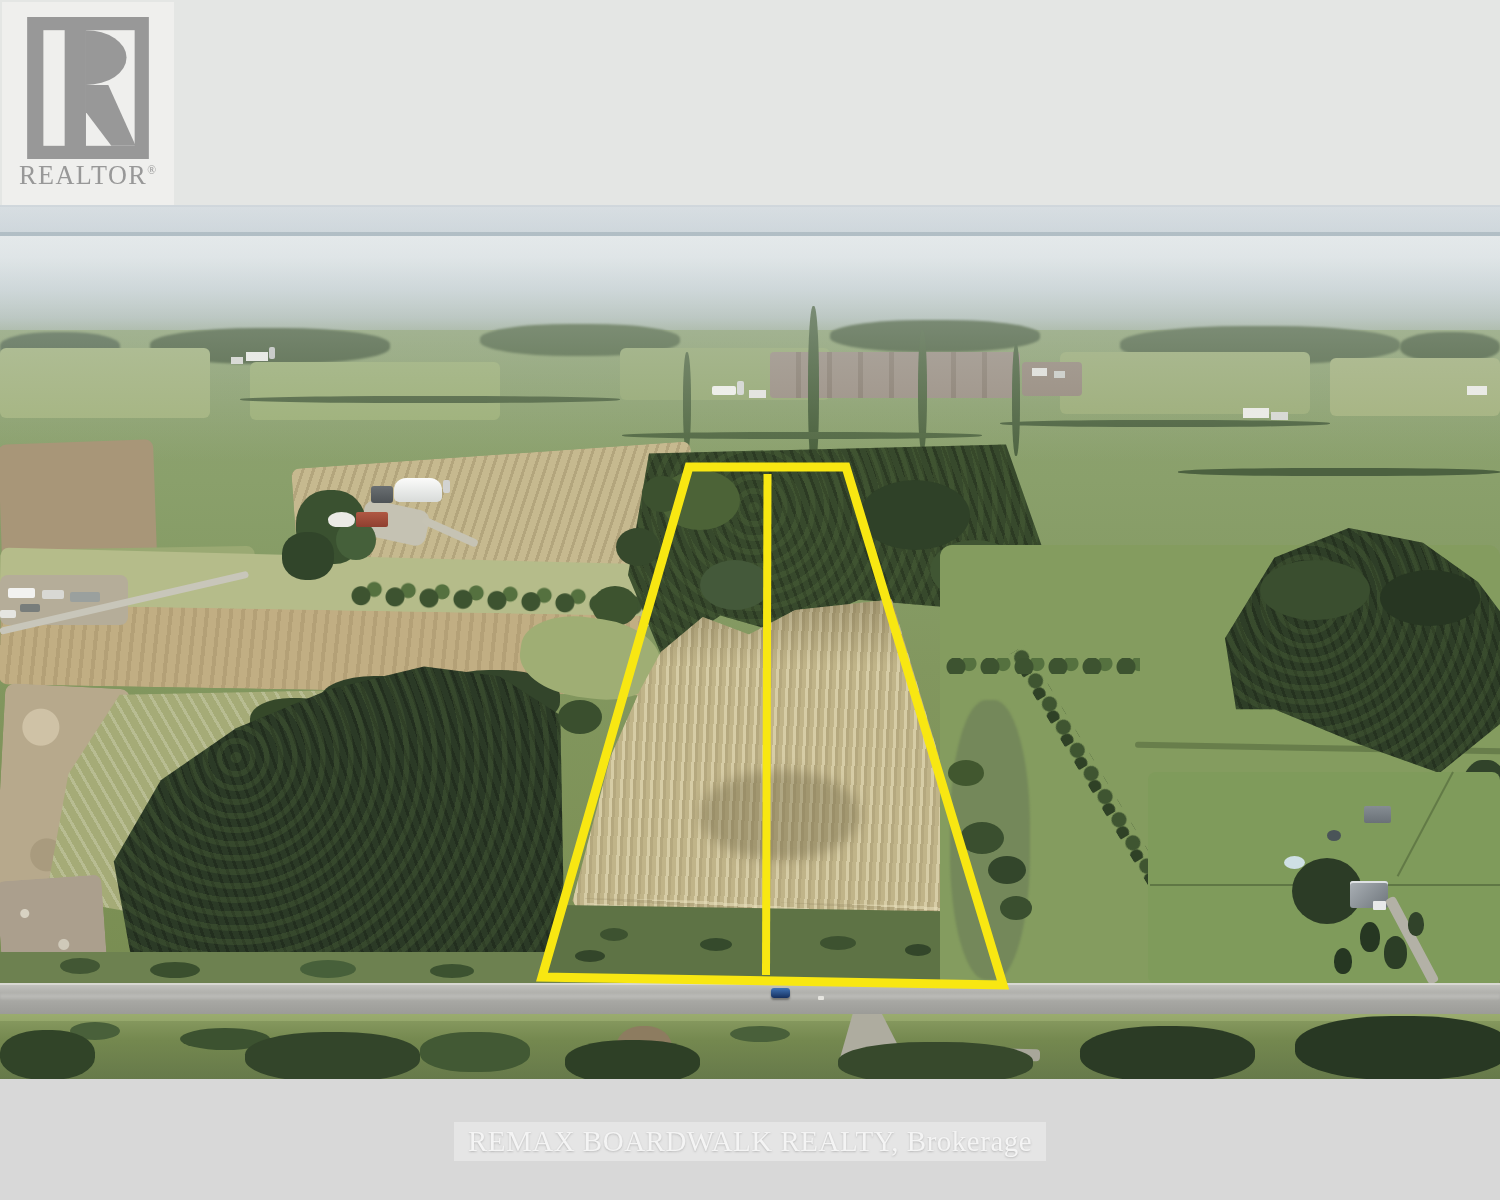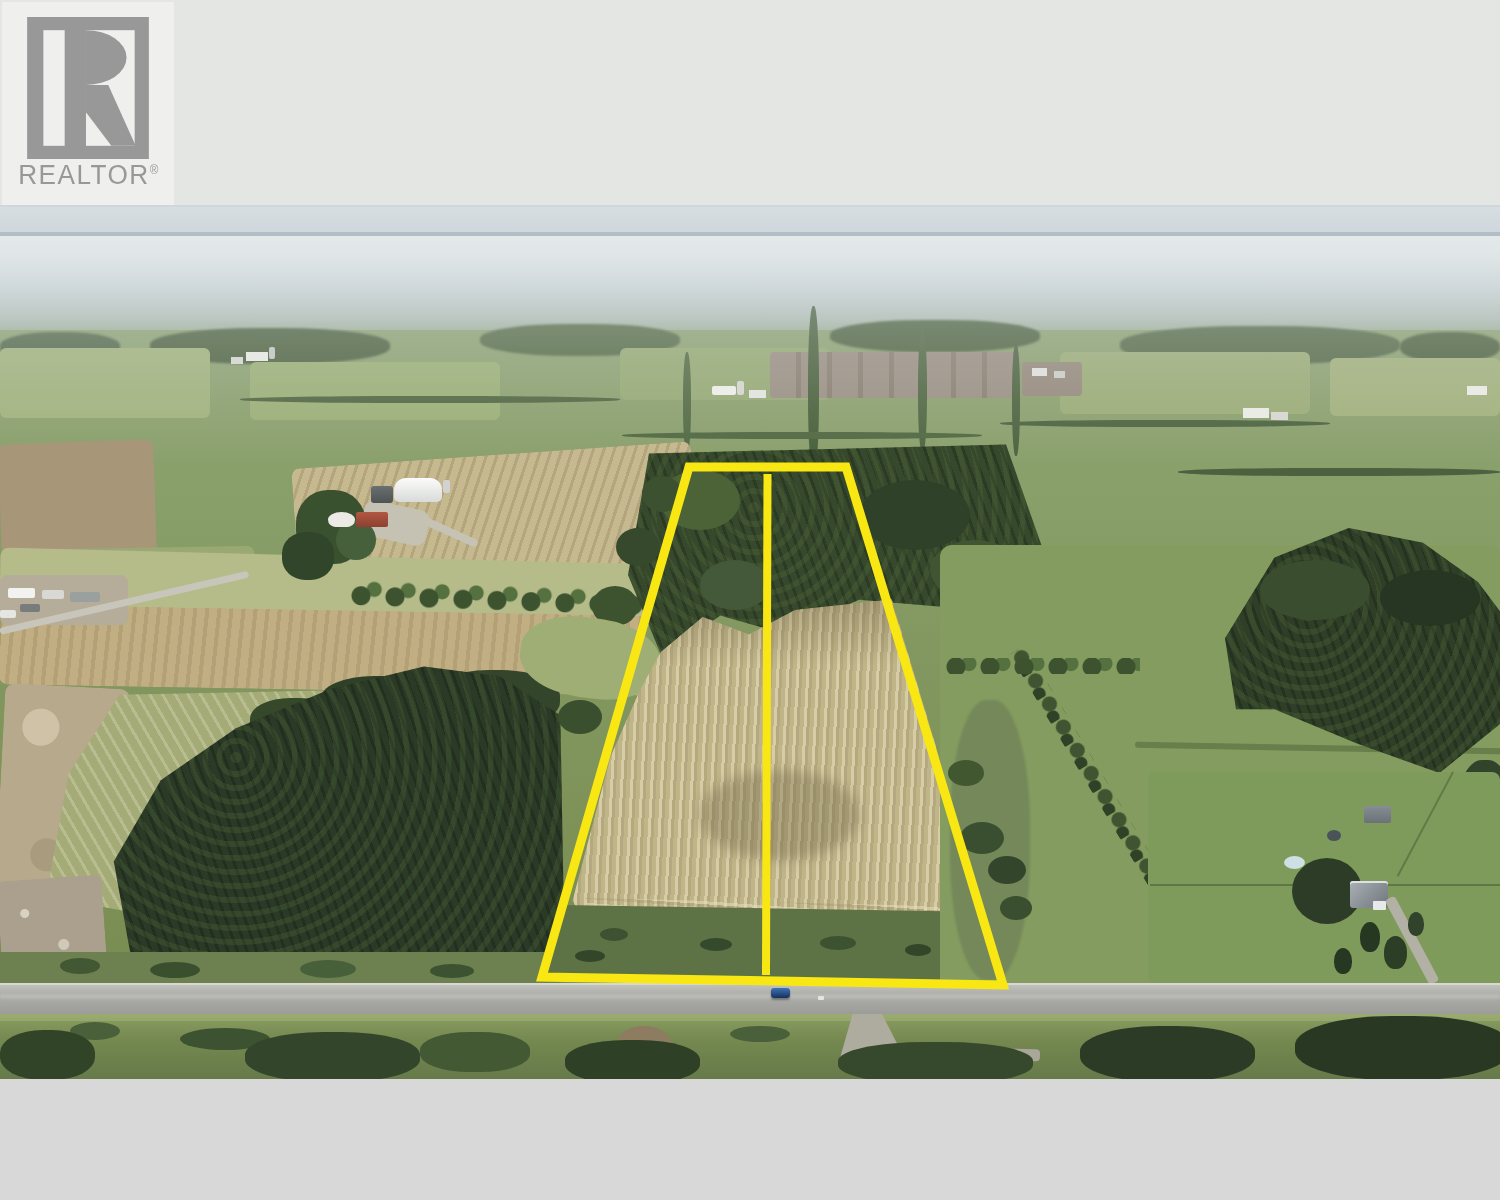--- a/index.html
+++ b/index.html
@@ -1,16 +1,16 @@
 <!DOCTYPE html>
 <html style="--boundary-yellow: #f8e712; --top-band: #e4e6e4; --bottom-band: #d8d8d8; --horizon-line: #8b9da8; --field-beige: #c0b489; --forest-dark: #2e3e27; --road-gray: #a8a8a4; --car-blue: #2f72ad; --logo-gray: #989898; --watermark-text: #f4f4f4;"><head>
 <meta charset="utf-8">
 <style>
   html,body{margin:0;padding:0;background:#cfcfcf;font-family:"Liberation Sans",sans-serif;}
-  .canvas{position:relative;width:1500px;height:1200px;overflow:hidden;background:#e4e6e4;}
+  .canvas{position:relative;width:1500px;height:1200px;overflow:hidden;background:#e4e6e4;font-family:Liberation Serif, serif;}
   .abs{position:absolute;}
   .photo{position:absolute;left:0;top:0;width:1500px;height:1080px;overflow:hidden;}
 
   
   .top-band{left:0;top:0;width:1500px;height:207px;background:var(--top-band,#e4e6e4);}
   .sky-blue{left:0;top:205px;width:1500px;height:31px;background:linear-gradient(180deg,#d0d7dc,#c0cad1);}
   .horizon-line{left:0;top:232px;width:1500px;height:4px;background:var(--horizon-line,#8b9da8);}
   .sky-lower{left:0;top:236px;width:1500px;height:96px;background:linear-gradient(180deg,#e9eced 0%,#e3e8ea 22%,#ccd5d8 55%,#b2bfb8 85%,#a0b09a 100%);}
   .land-base{left:0;top:330px;width:1500px;height:750px;background:linear-gradient(180deg,#8ea273 0%,#8aa06b 20%,#82975f 45%,#7d9156 72%,#74894e 100%);}
   .haze{left:0;top:207px;width:1500px;height:255px;background:linear-gradient(180deg,rgba(223,229,232,.50) 0%,rgba(221,228,230,.45) 14%,rgba(210,219,220,.40) 32%,rgba(205,214,210,.26) 56%,rgba(200,210,200,.12) 80%,rgba(200,210,200,0) 100%);pointer-events:none;}
@@ -222,13 +222,16 @@
         <rect x="16" y="13" width="21" height="114" fill="#efefed"></rect>
         <rect x="58" y="13" width="48" height="114" fill="#efefed"></rect>
         <path d="M58,13 a40,27 0 0 1 0,54 z" fill="var(--logo-gray,#9b9b9b)"></path>
         <polygon points="58,67 80,67 107,127 83,127 58,94" fill="var(--logo-gray,#9b9b9b)"></polygon>
       </svg>
       <div class="realtor-text"><span>REALTOR</span><sup>®</sup></div>
     </div>
   </div>
 
   <div class="abs bottom-band"></div>
+  <div class="abs watermark-wrap">
+    <span class="watermark">REMAX BOARDWALK REALTY, Brokerage</span>
+  </div>
 </div>
 
 </body></html>

